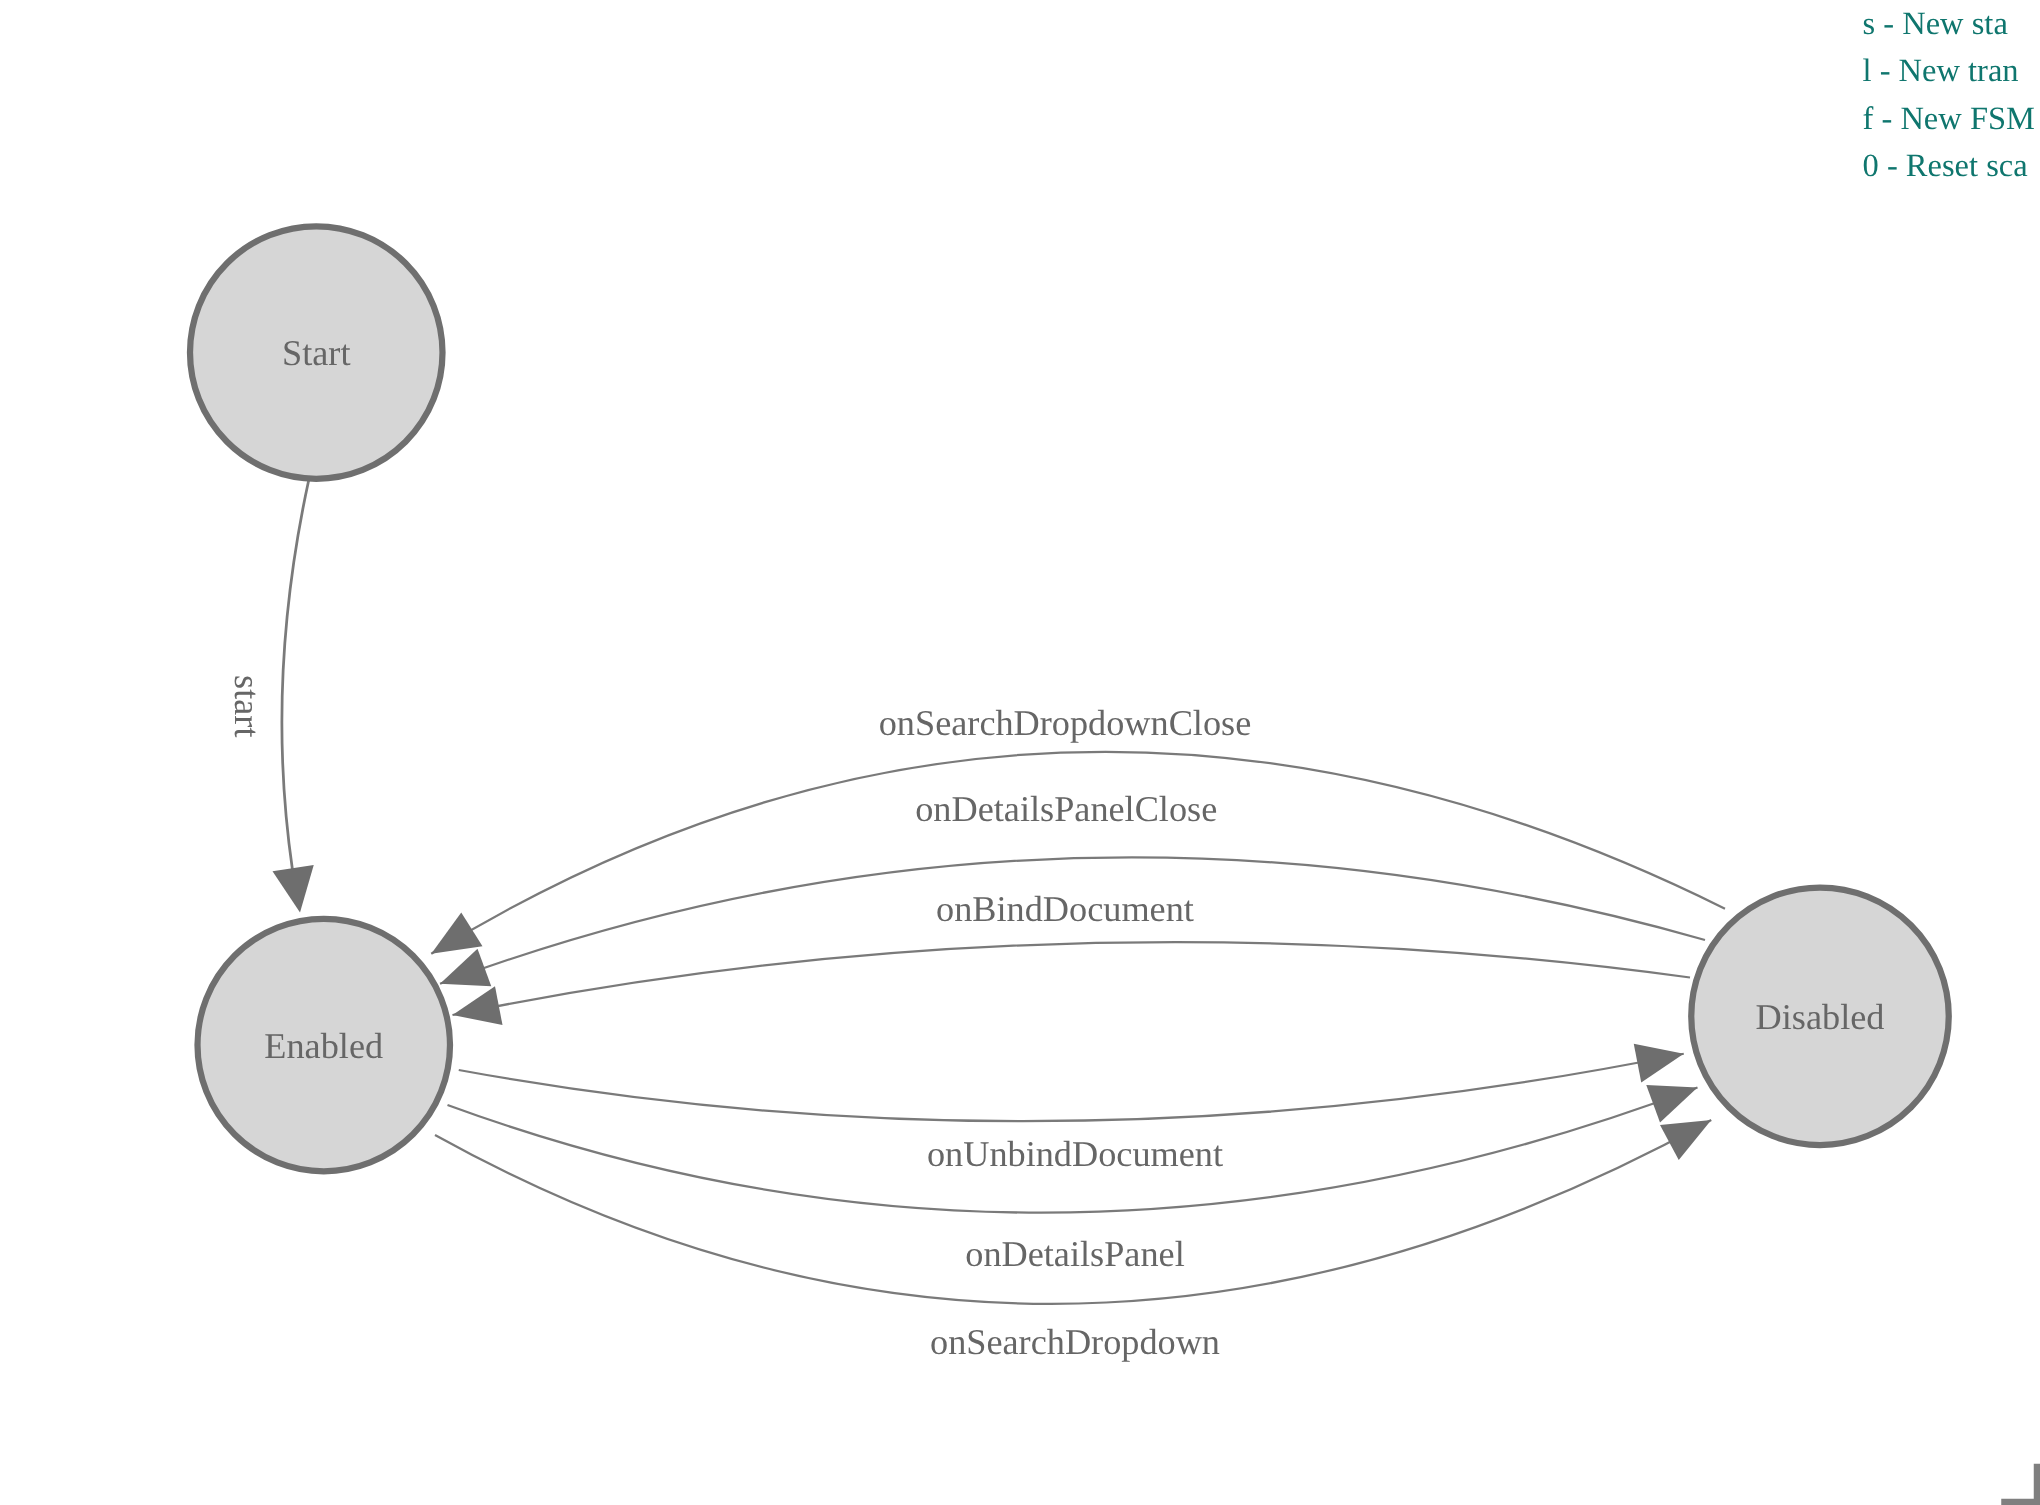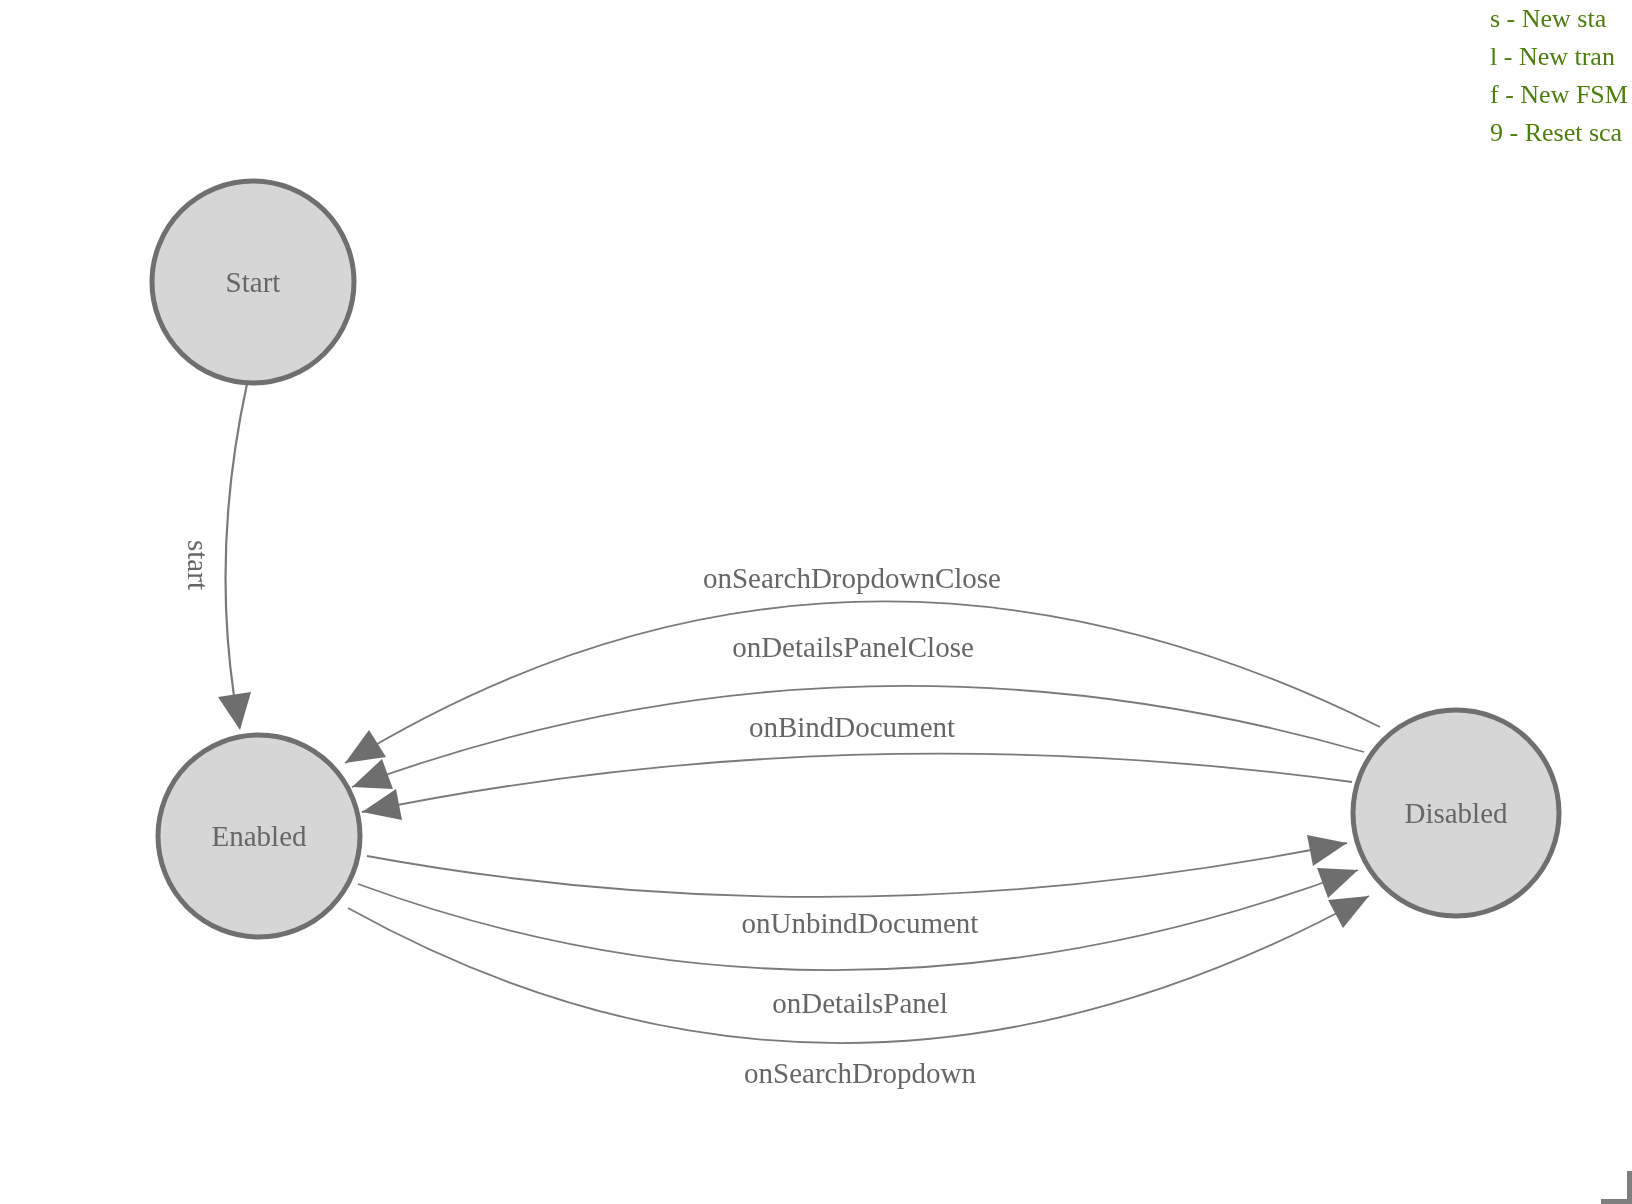--- a/index.html
+++ b/index.html
@@ -23,41 +23,41 @@
     fill: #666666;
     text-anchor: middle;
   }
 
   .legend {
     position: absolute;
     left: 1490px;
     top: 0px;
     font-size: 26px;
     line-height: 38px;
-    color: #4d7c0f;
+    color: #0f766e;
     white-space: nowrap;
   }
   .legend div { white-space: nowrap; }
 
   .corner-mark {
     position: absolute;
     right: 0; bottom: 0;
     width: 26px; height: 28px;
     border-right: 5px solid #7f7f7f;
     border-bottom: 5px solid #7f7f7f;
   }
 </style>
 </head>
 <body>
 
 <div class="legend">
   <div>s - New sta</div>
   <div>l - New tran</div>
   <div>f - New FSM</div>
-  <div>9 - Reset sca</div>
+  <div>0 - Reset sca</div>
 </div>
 
 <svg class="canvas" width="1632" height="1204" viewBox="0 0 1632 1204">
 
   <g>
     <path class="edge-start" d="M 247 384 Q 212 545 234 696"></path>
     <polygon class="arrow" points="240,730 218,697 251,692"></polygon>
     <text class="edge-label" x="196" y="573" transform="rotate(90 196 565)">start</text>
   </g>
 

